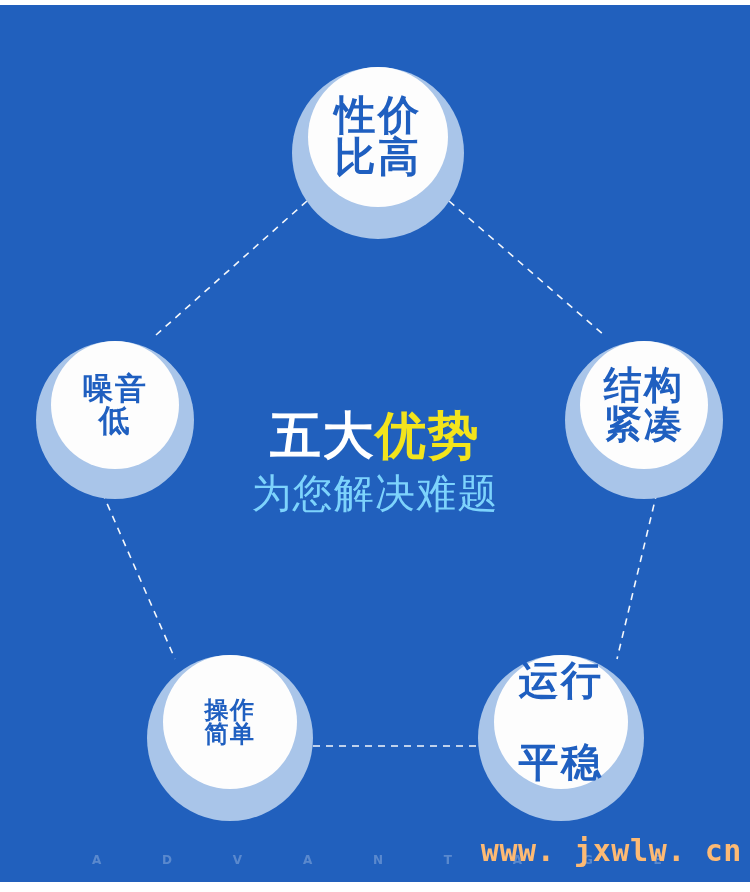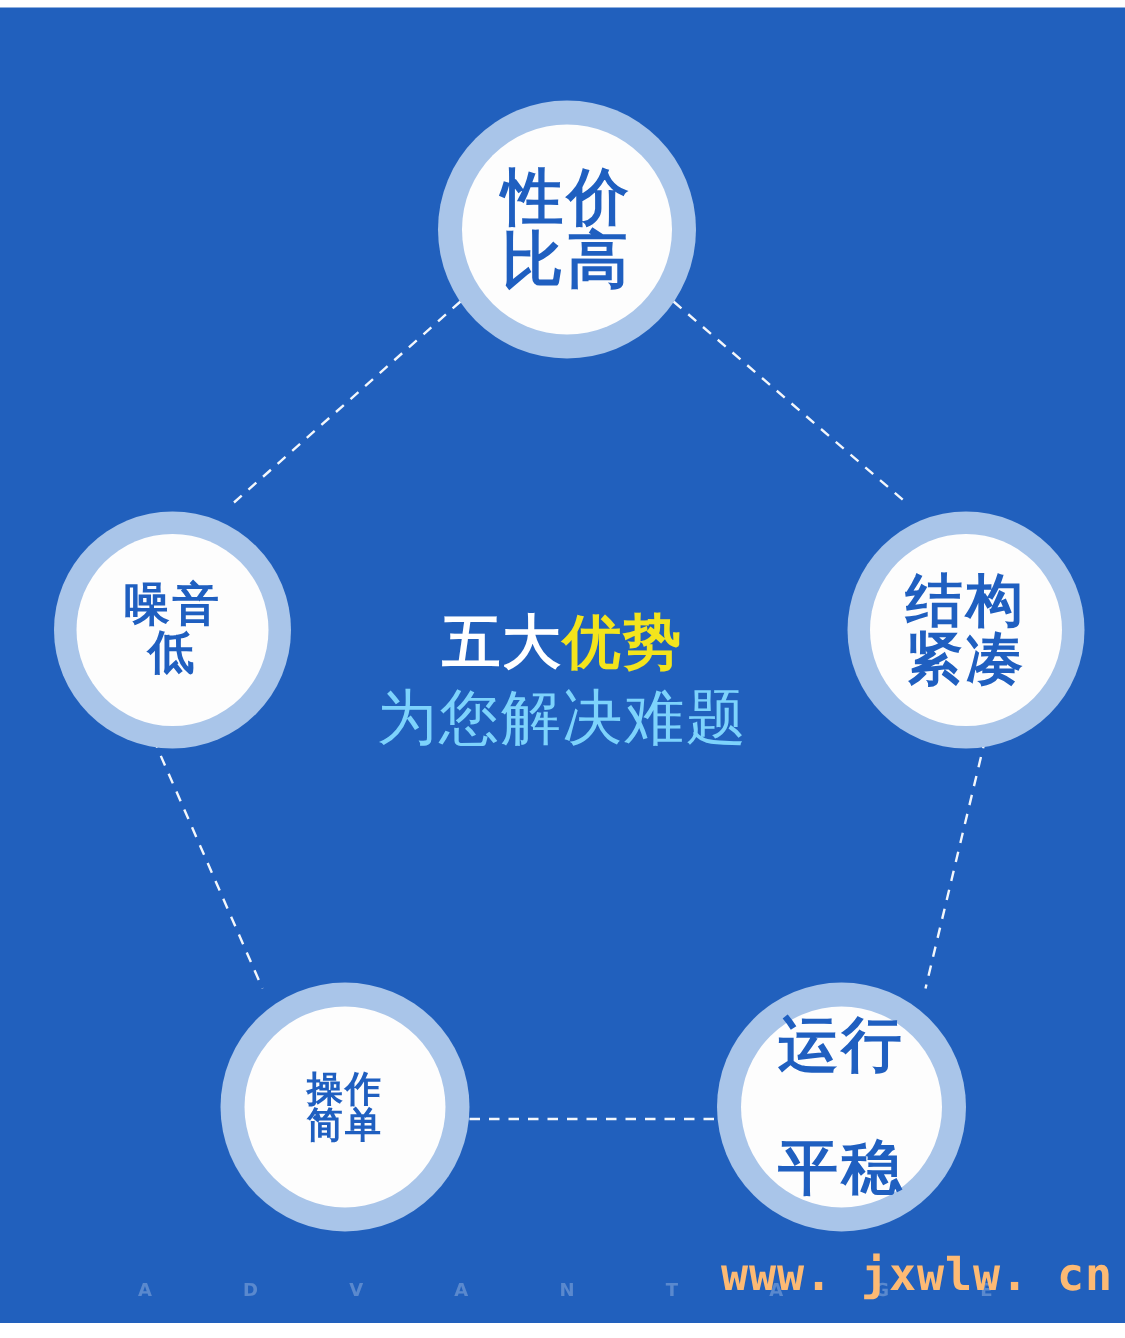--- a/index.html
+++ b/index.html
@@ -47,23 +47,24 @@
     height: 877px;
     pointer-events: none;
   }
 
   
   .node {
     position: absolute;
     border-radius: 50%;
     background: #a9c5e9;
     display: flex;
-    align-items: center;
+    align-items: flex-start;
     justify-content: center;
     box-sizing: border-box;
+    font-family: Liberation Serif, serif;
   }
   .node .inner {
     border-radius: 50%;
     background: #fdfdfd;
     display: flex;
     flex-direction: column;
     align-items: center;
     justify-content: center;
     line-height: 1.02;
   }
@@ -92,21 +93,21 @@
 
   
   .center-block {
     position: absolute;
     left: 0;
     top: 402px;
     width: 750px;
     text-align: center;
   }
   .headline {
-    font-size: 39px;
+    font-size: 51px;
     font-weight: bold;
     color: #ffffff;
     letter-spacing: 0.03em;
     line-height: 1.14;
     white-space: nowrap;
   }
   .headline .accent { color: #f3e41c; }
   .subline {
     margin-top: 6px;
     font-size: 40px;

